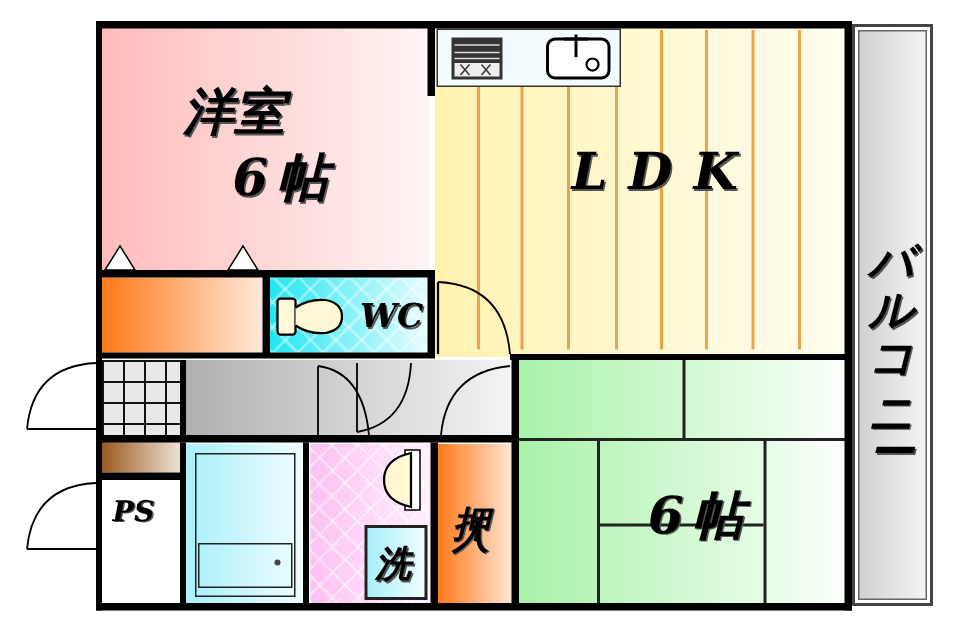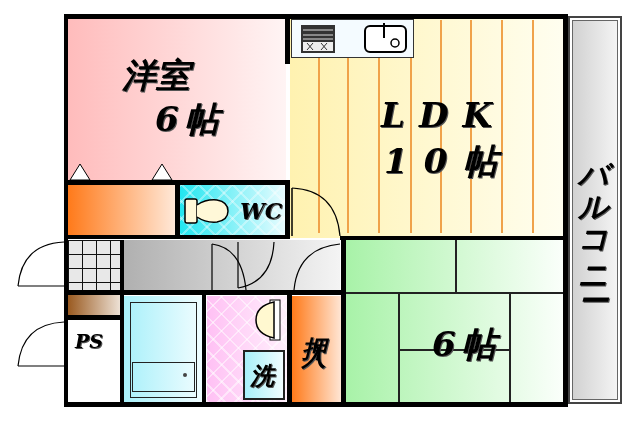--- a/index.html
+++ b/index.html
@@ -44,21 +44,20 @@
     <rect x="2" y="17" width="30" height="9" fill="#eee"></rect>
     <path d="M6,18 L12,25 M12,18 L6,25 M20,18 L26,25 M26,18 L20,25" stroke="#333" stroke-width="1"></path>
   </svg>
   <svg style="left:364px;top:22px;" width="44" height="32">
     <rect x="1" y="4" width="41" height="26" rx="5" fill="#fff" stroke="#000" stroke-width="2"></rect>
     <line x1="20" y1="1" x2="20" y2="16" stroke="#000" stroke-width="2"></line>
     <line x1="12" y1="4" x2="28" y2="4" stroke="#000" stroke-width="2"></line>
     <circle cx="31" cy="21" r="4" fill="none" stroke="#000" stroke-width="1.5"></circle>
   </svg>
   <div class="lbl" style="left:356px;top:98px;font-size:34px;letter-spacing:14px;margin-left:25px;">LDK</div>
-  <div class="lbl" style="left:384px;top:144px;font-size:34px;letter-spacing:16px;">10帖</div>
 
   <div class="abs" style="left:568px;top:16px;width:54px;height:388px;background:linear-gradient(90deg,#cfcfcf,#f6f6f6);border:2px solid #444;box-shadow:inset 0 0 0 2px #fff, inset 0 0 0 3px #666;"></div>
   <div class="lbl" style="left:578px;top:140px;font-size:30px;writing-mode:vertical-rl;letter-spacing:2px;">バルコニー</div>
 
   <div class="abs" style="left:68px;top:185px;width:107px;height:50px;background:linear-gradient(90deg,#ff7a1a,#ffe8d8);"></div>
 
   <div class="abs" style="left:180px;top:185px;width:105px;height:50px;background:repeating-linear-gradient(45deg,rgba(255,255,255,0.35) 0 2px,transparent 2px 12px),repeating-linear-gradient(-45deg,rgba(255,255,255,0.35) 0 2px,transparent 2px 12px),linear-gradient(90deg,#22e6f0,#e8fcff);"></div>
   <svg style="left:184px;top:197px;" width="46" height="28">
     <rect x="1" y="2" width="12" height="24" rx="2" fill="#fff8d8" stroke="#000" stroke-width="1.5"></rect>
     <path d="M13,8 Q22,2 33,3 Q44,5 44,14 Q44,23 33,25 Q22,26 13,20" fill="#fff8d8" stroke="#000" stroke-width="1.5"></path>

